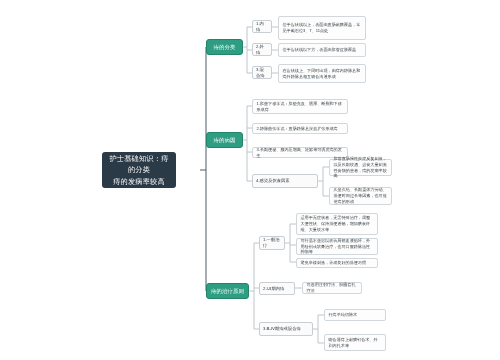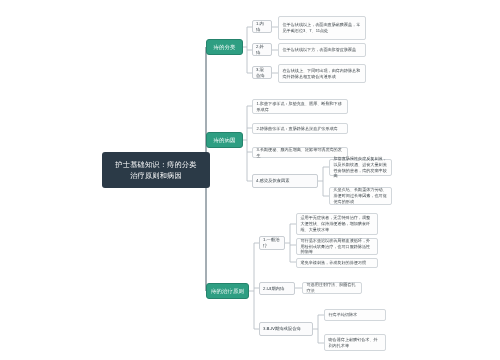--- a/index.html
+++ b/index.html
@@ -99,24 +99,24 @@
 
       <path d="M295,288 H302"></path>
 
       <path d="M313,329 H318"></path>
       <path d="M318,315 V343"></path>
       <path d="M318,315 H324"></path>
       <path d="M318,343 H324"></path>
     </g>
   </svg>
 
-  <div class="node root" style="left:102px;top:152px;width:108px;height:36px;">
+  <div class="node root" style="left:102px;top:152px;width:74px;height:36px;">
     <div>
       <span>护士基础知识：痔的分类</span>
-      <span>治疗原则和病因</span>
+      <span>痔的发病率较高</span>
     </div>
   </div>
 
   <div class="node branch" style="left:206px;top:39px;width:37px;height:16px;">
     <span>痔的分类</span>
   </div>
 
   <div class="node sub" style="left:252px;top:20px;width:20px;height:13px;">
     <span>1.内痔</span>
   </div>

